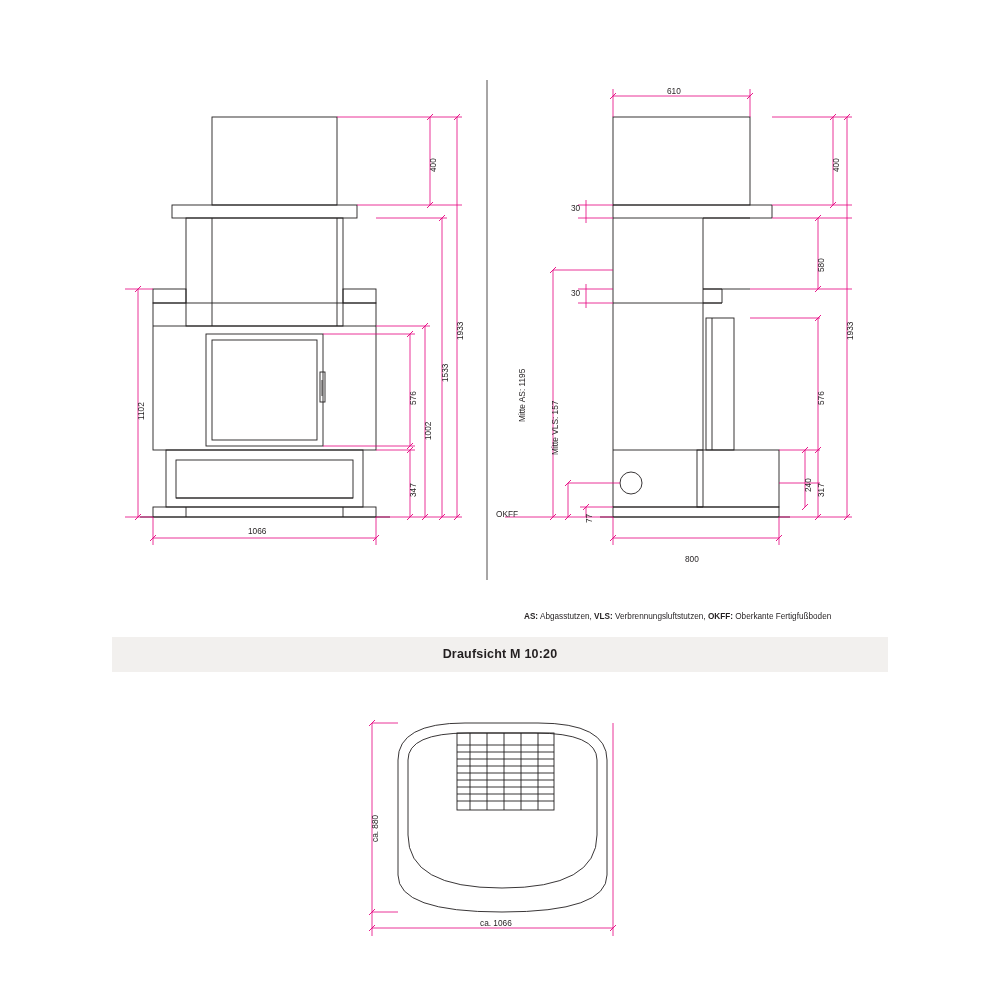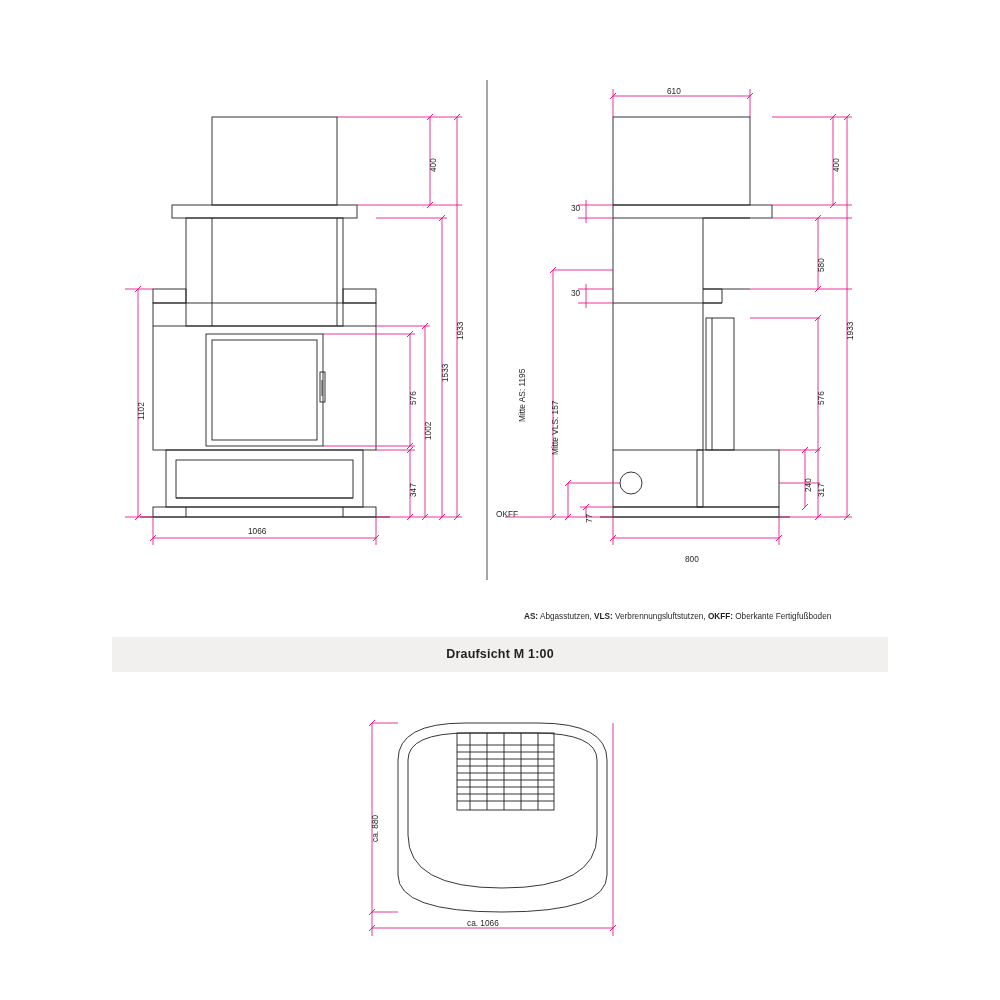--- a/index.html
+++ b/index.html
@@ -304,28 +304,28 @@
   <div class="dim-text vtext" style="left:816px; top:405px;">576</div>
   <div class="dim-text vtext" style="left:803px; top:492px;">240</div>
   <div class="dim-text vtext" style="left:816px; top:497px;">317</div>
   <div class="dim-text vtext" style="left:584px; top:523px;">77</div>
   <div class="dim-text" style="left:685px; top:526px;margin-top:28px;">800</div>
   <div class="note-text" style="left:496px; top:509px;">OKFF</div>
   <div class="note-text vtext" style="left:517px; top:422px;">Mitte AS: 1195</div>
   <div class="note-text vtext" style="left:550px; top:455px;">Mitte VLS: 157</div>
 
   <div class="dim-text vtext" style="left:370px; top:842px;">ca. 880</div>
-  <div class="dim-text" style="left:467px; top:918px;">ca. 1066</div>
+  <div class="dim-text" style="left:480px; top:918px;">ca. 1066</div>
 
   <div class="legend">
     <b>AS:</b>
     <span>Abgasstutzen,</span>
     <b>VLS:</b>
     <span>Verbrennungsluftstutzen,</span>
     <b>OKFF:</b>
     <span>Oberkante Fertigfußboden</span>
   </div>
 
   <div class="band">
-    <div class="band-label">Draufsicht M 1:00</div>
+    <div class="band-label">Draufsicht M 10:20</div>
   </div>
 
 </div>
 
 </body></html>

